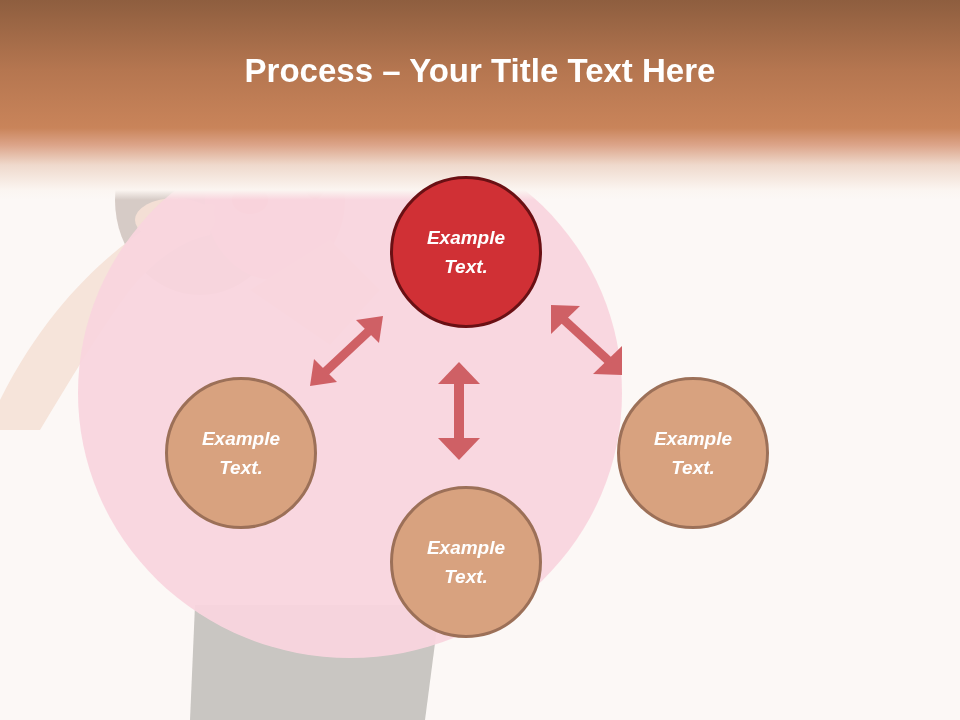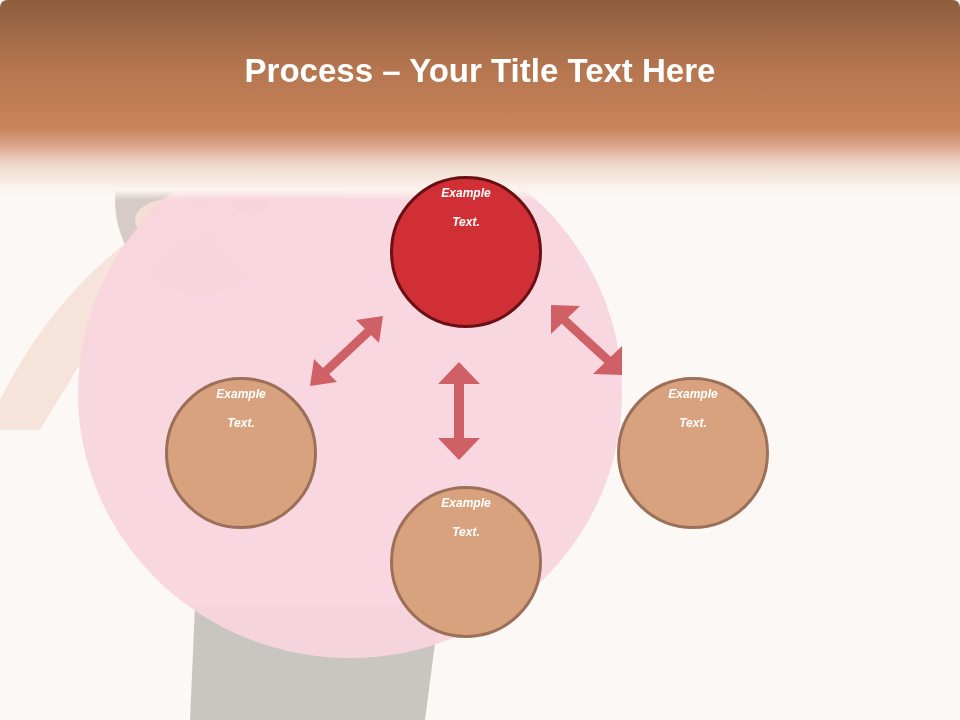--- a/index.html
+++ b/index.html
@@ -1,24 +1,24 @@
 <!DOCTYPE html>
 <html><head>
 <meta charset="utf-8">
 <style>
   html, body { margin:0; padding:0; }
   body { width:960px; height:720px; overflow:hidden; background:#fcf8f6; font-family:"Liberation Sans", sans-serif; position:relative; }
-  .slide { position:absolute; left:0; top:0; width:960px; height:720px; overflow:hidden; background:#fcf8f6;border-radius:7px; }
+  .slide { position:absolute; left:0; top:0; width:960px; height:720px; overflow:hidden; background:#fcf8f6; }
   .header-band { position:absolute; left:0; top:0; width:960px; height:200px;
     background:linear-gradient(to bottom, #8e5e3f 0px, #b57650 70px, #c9845a 128px, #dca489 145px, #efd9cc 165px, #fbf5f1 190px, rgba(252,248,246,0) 200px); z-index:3; }
   .title { position:absolute; left:0; top:52px; width:960px; text-align:center; color:#fff; font-size:33px; z-index:5; white-space:nowrap; }
   .title b { font-weight:bold; }
   .photo { position:absolute; left:0; top:120px; width:640px; height:600px; z-index:1; }
   .big-circle { position:absolute; left:78px; top:128px; width:544px; height:530px; border-radius:50%; background:#f9d5de; opacity:0.95; z-index:2; }
-  .node { position:absolute; width:152px; height:152px; border-radius:50%; box-sizing:border-box; display:flex; justify-content:center; text-align:center; color:#fff; font-style:italic; font-weight:bold; font-size:12px; line-height:29px; z-index:6; }
+  .node { position:absolute; width:152px; height:152px; border-radius:50%; box-sizing:border-box; display:flex; align-items:center; justify-content:center; text-align:center; color:#fff; font-style:italic; font-weight:bold; font-size:19px; line-height:29px; z-index:6; }
   .node.main { background:#d03035; border:3px solid #6a1014; }
   .node.sub { background:#d8a27f; border:3px solid #9c7058; }
   .arrows { position:absolute; left:0; top:0; width:960px; height:720px; z-index:5; pointer-events:none; }
 </style>
 </head>
 <body>
 
 <div class="slide">
 
   <svg class="photo" viewBox="0 120 640 600" width="640" height="600">

